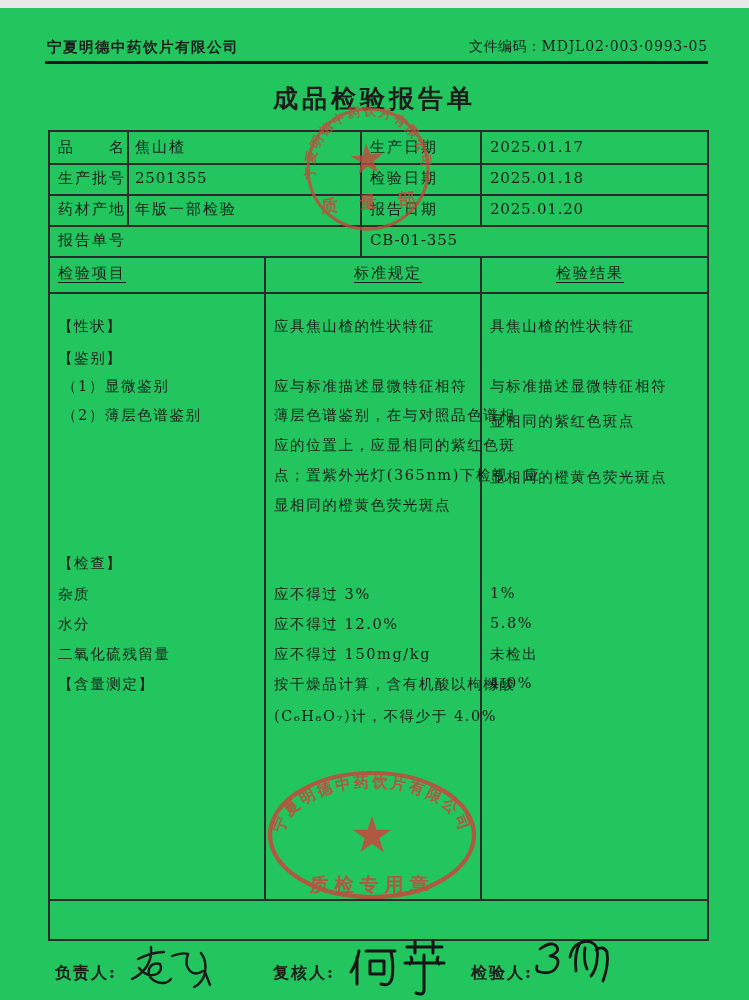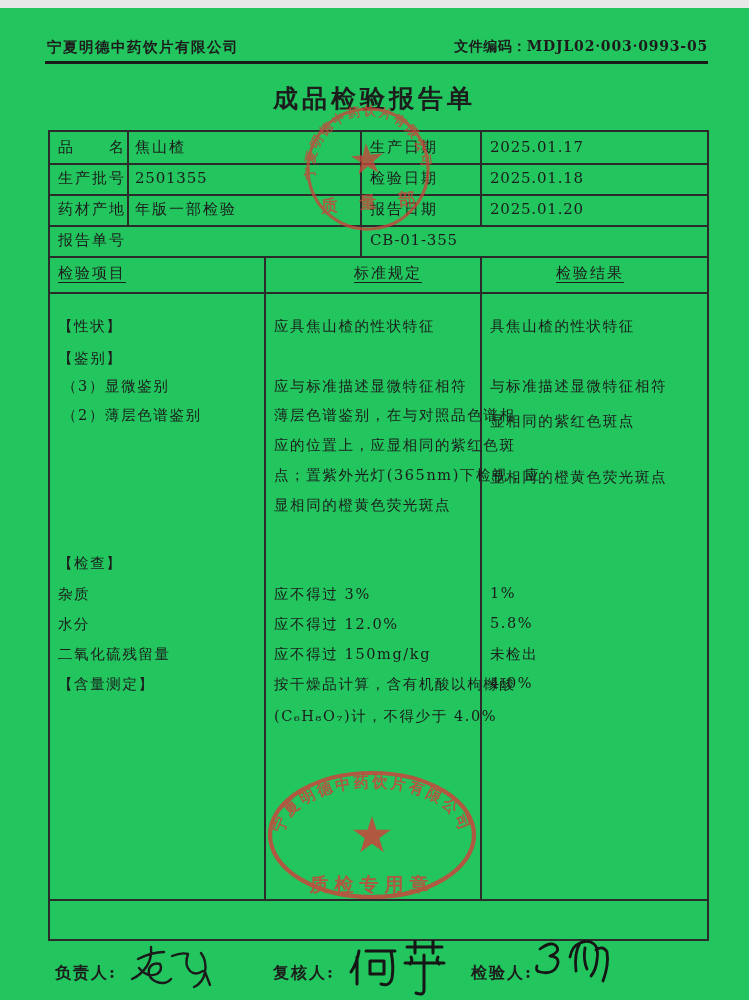--- a/index.html
+++ b/index.html
@@ -3,21 +3,21 @@
 <meta charset="utf-8">
 <style>
   html,body{margin:0;padding:0;background:#e8e8e8;}
   .page{
     position:relative;width:749px;height:1000px;background:#22c55e;
     font-family:"DejaVu Serif","Liberation Serif",serif;
     color:#1c1c1c;overflow:hidden;margin:8px auto;
   }
   .abs{position:absolute;white-space:nowrap;}
   .hdr-company{left:47px;top:30px;font-size:14.5px;font-weight:bold;letter-spacing:1.5px;}
-  .hdr-code{right:41px;top:30px;font-size:14px;font-weight:bold;letter-spacing:0.5px;}
+  .hdr-code{right:41px;top:30px;font-size:14px;font-weight:normal;letter-spacing:0.5px;}
   .hdr-rule{left:45px;top:53px;width:663px;height:3px;background:#1a1a1a;}
   .doc-title{left:0;top:74px;width:749px;text-align:center;font-size:25px;font-weight:bold;letter-spacing:4px;}
   
   .report-table{position:absolute;left:48px;top:122px;width:661px;height:811px;
     border:2px solid #2b2b2b;box-sizing:border-box;}
   .hline{position:absolute;left:0;width:100%;height:1.5px;background:#2b2b2b;}
   .vline{position:absolute;width:1.5px;background:#2b2b2b;}
   .cell{position:absolute;font-size:15px;letter-spacing:2px;white-space:pre;}
   .num{letter-spacing:0.8px;}
   .col-head{font-size:15px;letter-spacing:2px;text-decoration:underline;text-underline-offset:4px;text-decoration-thickness:1px;}
@@ -75,21 +75,21 @@
 
     <div class="cell" style="left:8px;top:99px">报告单号</div>
     <div class="cell num" style="left:320px;top:99px">CB-01-355</div>
 
     <div class="cell col-head" style="left:8px;top:132px">检验项目</div>
     <div class="cell col-head" style="left:214px;top:132px;width:248px;text-align:center">标准规定</div>
     <div class="cell col-head" style="left:430px;top:132px;width:220px;text-align:center">检验结果</div>
 
     <div class="ln" style="left:8px;top:185px">【性状】</div>
     <div class="ln" style="left:8px;top:217px">【鉴别】</div>
-    <div class="ln" style="left:12px;top:245px">（3）显微鉴别</div>
+    <div class="ln" style="left:12px;top:245px">（1）显微鉴别</div>
     <div class="ln" style="left:12px;top:274px">（2）薄层色谱鉴别</div>
     <div class="ln" style="left:8px;top:422px">【检查】</div>
     <div class="ln" style="left:8px;top:453px">杂质</div>
     <div class="ln" style="left:8px;top:483px">水分</div>
     <div class="ln" style="left:8px;top:513px">二氧化硫残留量</div>
     <div class="ln" style="left:8px;top:543px">【含量测定】</div>
 
     <div class="ln" style="left:224px;top:185px">应具焦山楂的性状特征</div>
     <div class="ln" style="left:224px;top:245px">应与标准描述显微特征相符</div>
     <div class="ln" style="left:224px;top:274px">薄层色谱鉴别，在与对照品色谱相</div>

